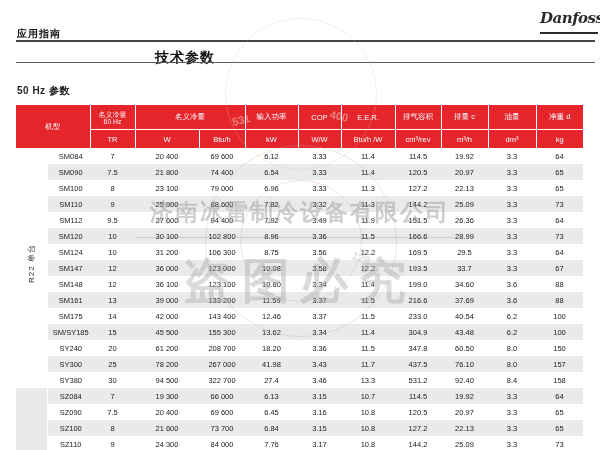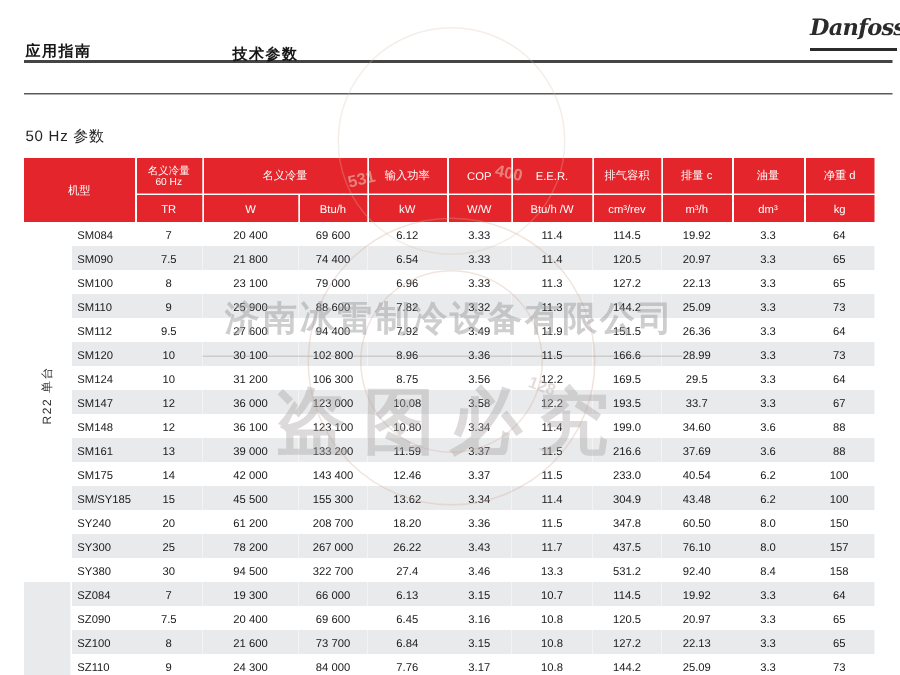--- a/index.html
+++ b/index.html
@@ -13,22 +13,22 @@
   .logo{
     position:absolute; top:8px; left:540px; width:58px; height:24px;
     font-family:"DejaVu Serif","Liberation Serif",serif;
     font-style:italic; font-weight:bold; font-size:15px; color:#2b2b2b;
     border-bottom:2px solid #2b2b2b; text-align:center; line-height:20px;
     letter-spacing:-0.5px;
   }
   .rule1{position:absolute; top:40px; left:16px; width:579px; height:2px; background:#454545;}
   .rule2{position:absolute; top:62px; left:16px; width:579px; height:1px; background:#5a5a5a;}
   .nav-left{position:absolute; top:27px; left:17px; font-size:10px; font-weight:bold; color:#161616; letter-spacing:1px;}
-  .nav-right{position:absolute; top:29px; left:155px; font-size:10px; font-weight:bold; color:#161616; letter-spacing:1px;}
-  .section-title{position:absolute; top:84px; left:17px; font-size:10px; color:#242424; letter-spacing:0.5px;}
+  .nav-right{position:absolute; top:49px; left:155px; font-size:14px; font-weight:bold; color:#161616; letter-spacing:1px;}
+  .section-title{position:absolute; top:84px; left:17px; font-size:10px; color:#242424; letter-spacing:0.5px;font-weight:bold;}
 
   
   table.spec{
     position:absolute; left:16px; top:105px; width:567px;
     border-collapse:collapse; table-layout:fixed;
   }
   table.spec th, table.spec td{
     padding:0; margin:0; text-align:center; vertical-align:middle;
     font-weight:normal; overflow:hidden; white-space:nowrap;
   }
@@ -38,21 +38,21 @@
   }
   thead tr.r1 th{height:24px;}
   thead tr.r2 th{height:18px; border-top:1px solid rgba(255,255,255,0.9);}
   thead tr.r1 th.model-h{border-left:none;}
   thead th .l2{display:block; font-size:6.8px; line-height:7px; margin-top:-1px;}
   thead th .l1{display:block; font-size:7px; line-height:8px; margin-top:2px;}
   tbody td{height:16px; font-size:7.5px; color:#1a1a1c; background:#ffffff;}
   tbody tr:nth-of-type(even) td{background:#e9eaec;}
   tbody td.strip{background:#ffffff !important; border-right:1px solid rgba(255,255,255,0.8);}
   tbody tr:nth-of-type(n+16) td.strip{background:#e9eaec !important;}
-  tbody td.model{text-align:left; padding-left:4px;margin-top:24px;}
+  tbody td.model{text-align:center; padding-left:4px;margin-top:24px;}
 
   
   .vlabel{
     position:absolute; left:16px; top:143px; width:31px; height:240px;
     display:flex; align-items:center; justify-content:center; z-index:2;
     pointer-events:none;
   }
   .vlabel span{
     transform:rotate(-90deg); white-space:nowrap;
     font-size:8px; color:#2e2e30; letter-spacing:1px;
@@ -332,21 +332,21 @@
           <td>8.0</td>
           <td>150</td>
         </tr>
 
         <tr>
           <td class="strip"></td>
           <td class="model">SY300</td>
           <td>25</td>
           <td>78 200</td>
           <td>267 000</td>
-          <td>26.22</td>
+          <td>41.98</td>
           <td>3.43</td>
           <td>11.7</td>
           <td>437.5</td>
           <td>76.10</td>
           <td>8.0</td>
           <td>157</td>
         </tr>
 
         <tr>
           <td class="strip"></td>

